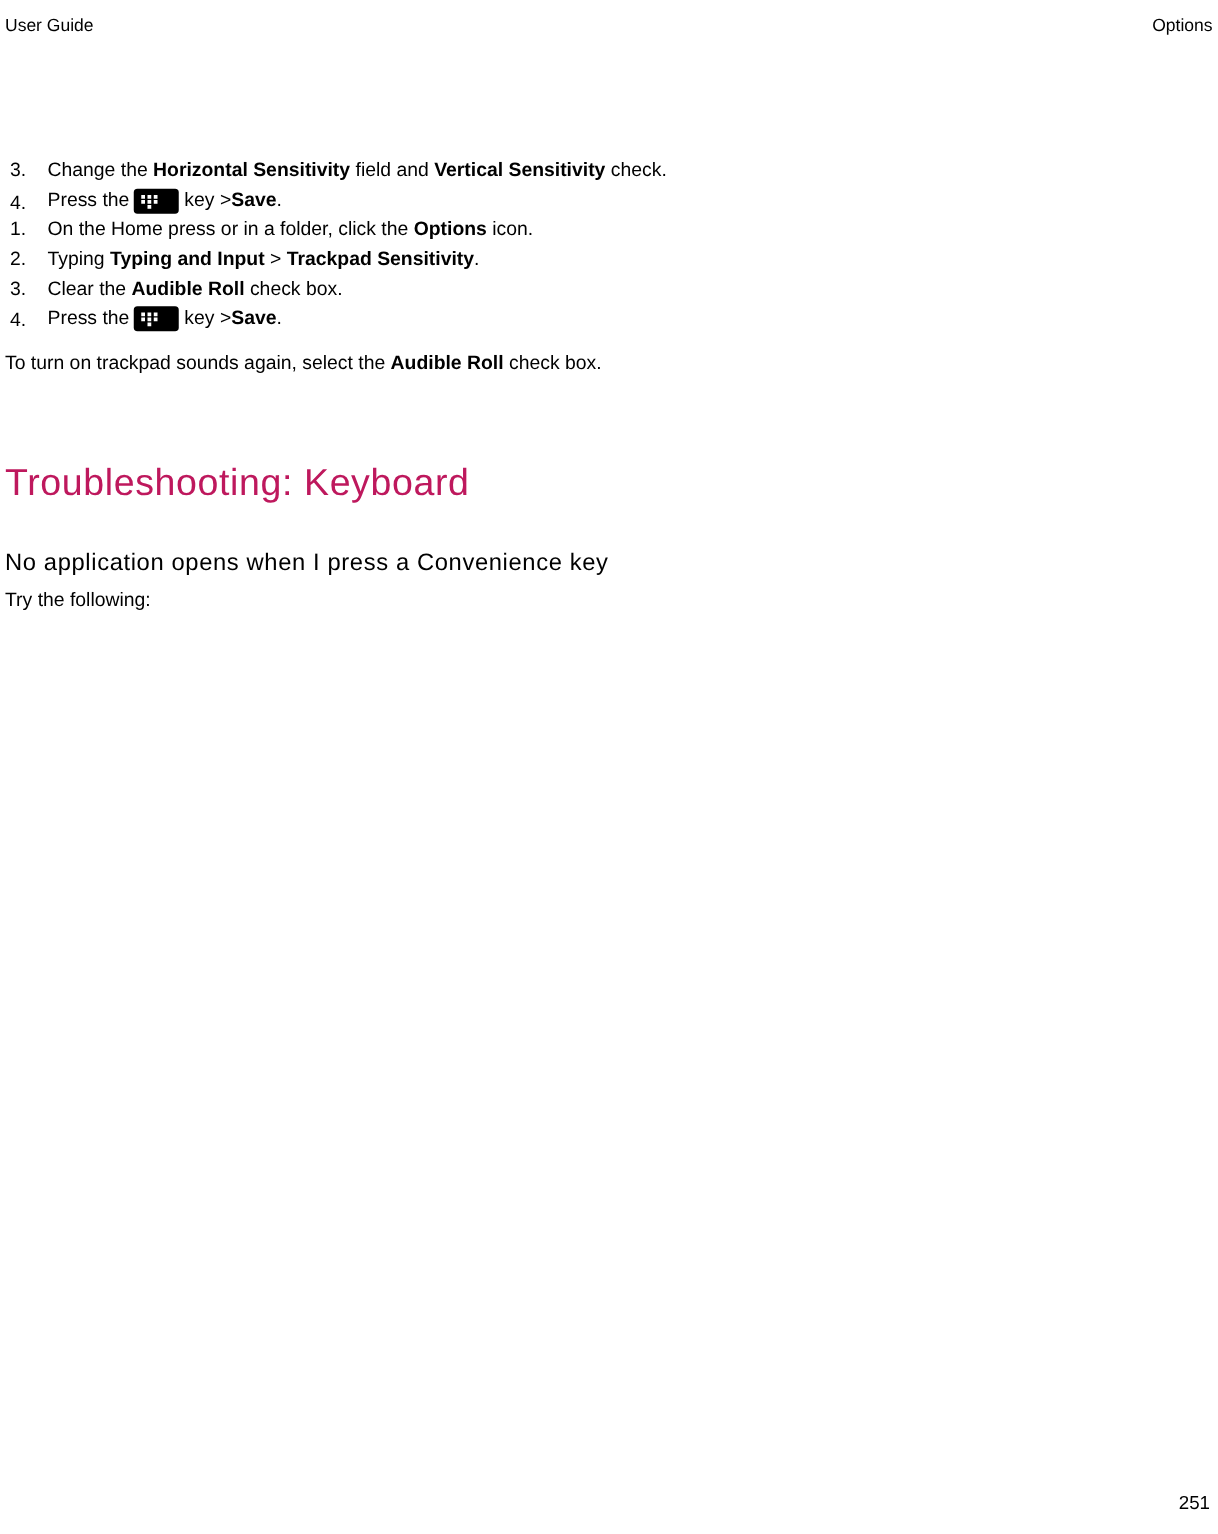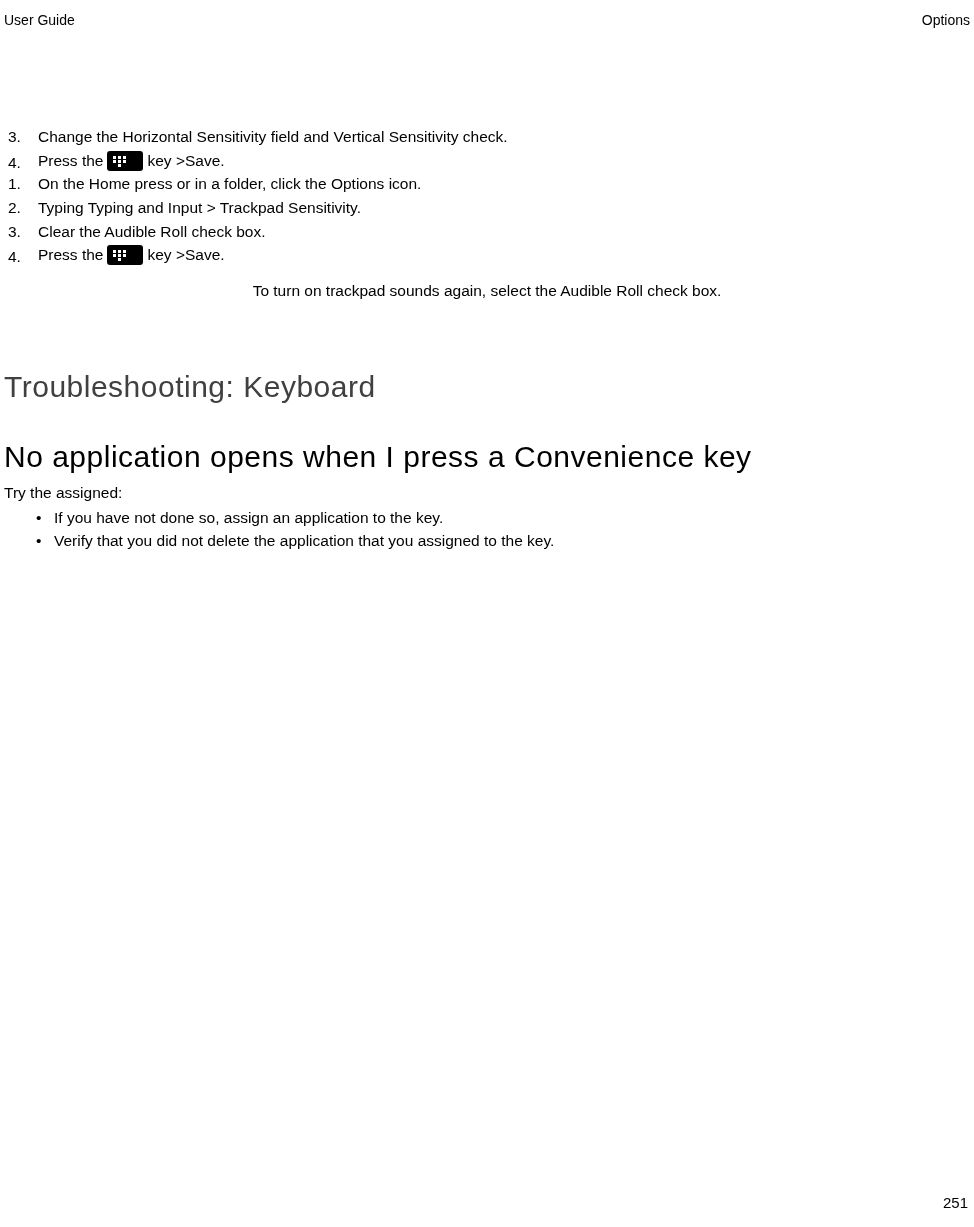--- a/index.html
+++ b/index.html
@@ -78,33 +78,32 @@
       font-weight: normal;
       margin-top: 28px;
       margin-bottom: 8px;
       font-family: "Segoe UI", Arial, sans-serif;
       letter-spacing: 0.5px;
     }
     .para {
       font-size: 15.5px;
       margin-top: 14px;
       line-height: 1.4;
-      text-align: center;
     }
     h1.main-title {
       font-size: 30px;
       font-weight: normal;
-      color: #404040;
+      color: #be185d;
       margin-top: 68px;
       margin-bottom: 36px;
       font-family: "Segoe UI", Arial, sans-serif;
       letter-spacing: 0.5px;
     }
     h2.sub-title {
-      font-size: 30px;
+      font-size: 19px;
       font-weight: normal;
       margin-bottom: 10px;
       font-family: "Segoe UI", Arial, sans-serif;
       letter-spacing: 0.5px;
     }
     .try-text {
       font-size: 15.5px;
       margin-bottom: 4px;
     }
     .bullet-list {
@@ -122,21 +121,21 @@
       left: -18px;
     }
     .page-number {
       position: absolute;
       bottom: 16px;
       right: 6px;
       font-size: 15px;
       margin-top: 48px;
     }
     .bold {
-      font-weight: normal;
+      font-weight: bold;
     }
   </style>
 </head>
 <body>
 
 <div class="header">
   <span>User Guide</span>
   <span>Options</span>
 </div>
 
@@ -182,22 +181,18 @@
   </ol>
 
   <p class="para">
     <span>To turn on trackpad sounds again, select the </span><span class="bold">Audible Roll</span><span> check box.</span>
   </p>
 
   <h1 class="main-title">Troubleshooting: Keyboard</h1>
 
   <h2 class="sub-title">No application opens when I press a Convenience key</h2>
 
-  <p class="try-text">Try the assigned:</p>
+  <p class="try-text">Try the following:</p>
 
-  <ul class="bullet-list">
-    <li>If you have not done so, assign an application to the key.</li>
-    <li>Verify that you did not delete the application that you assigned to the key.</li>
-  </ul>
 
 </div>
 
 <div class="page-number">251</div>
 
 </body></html>

